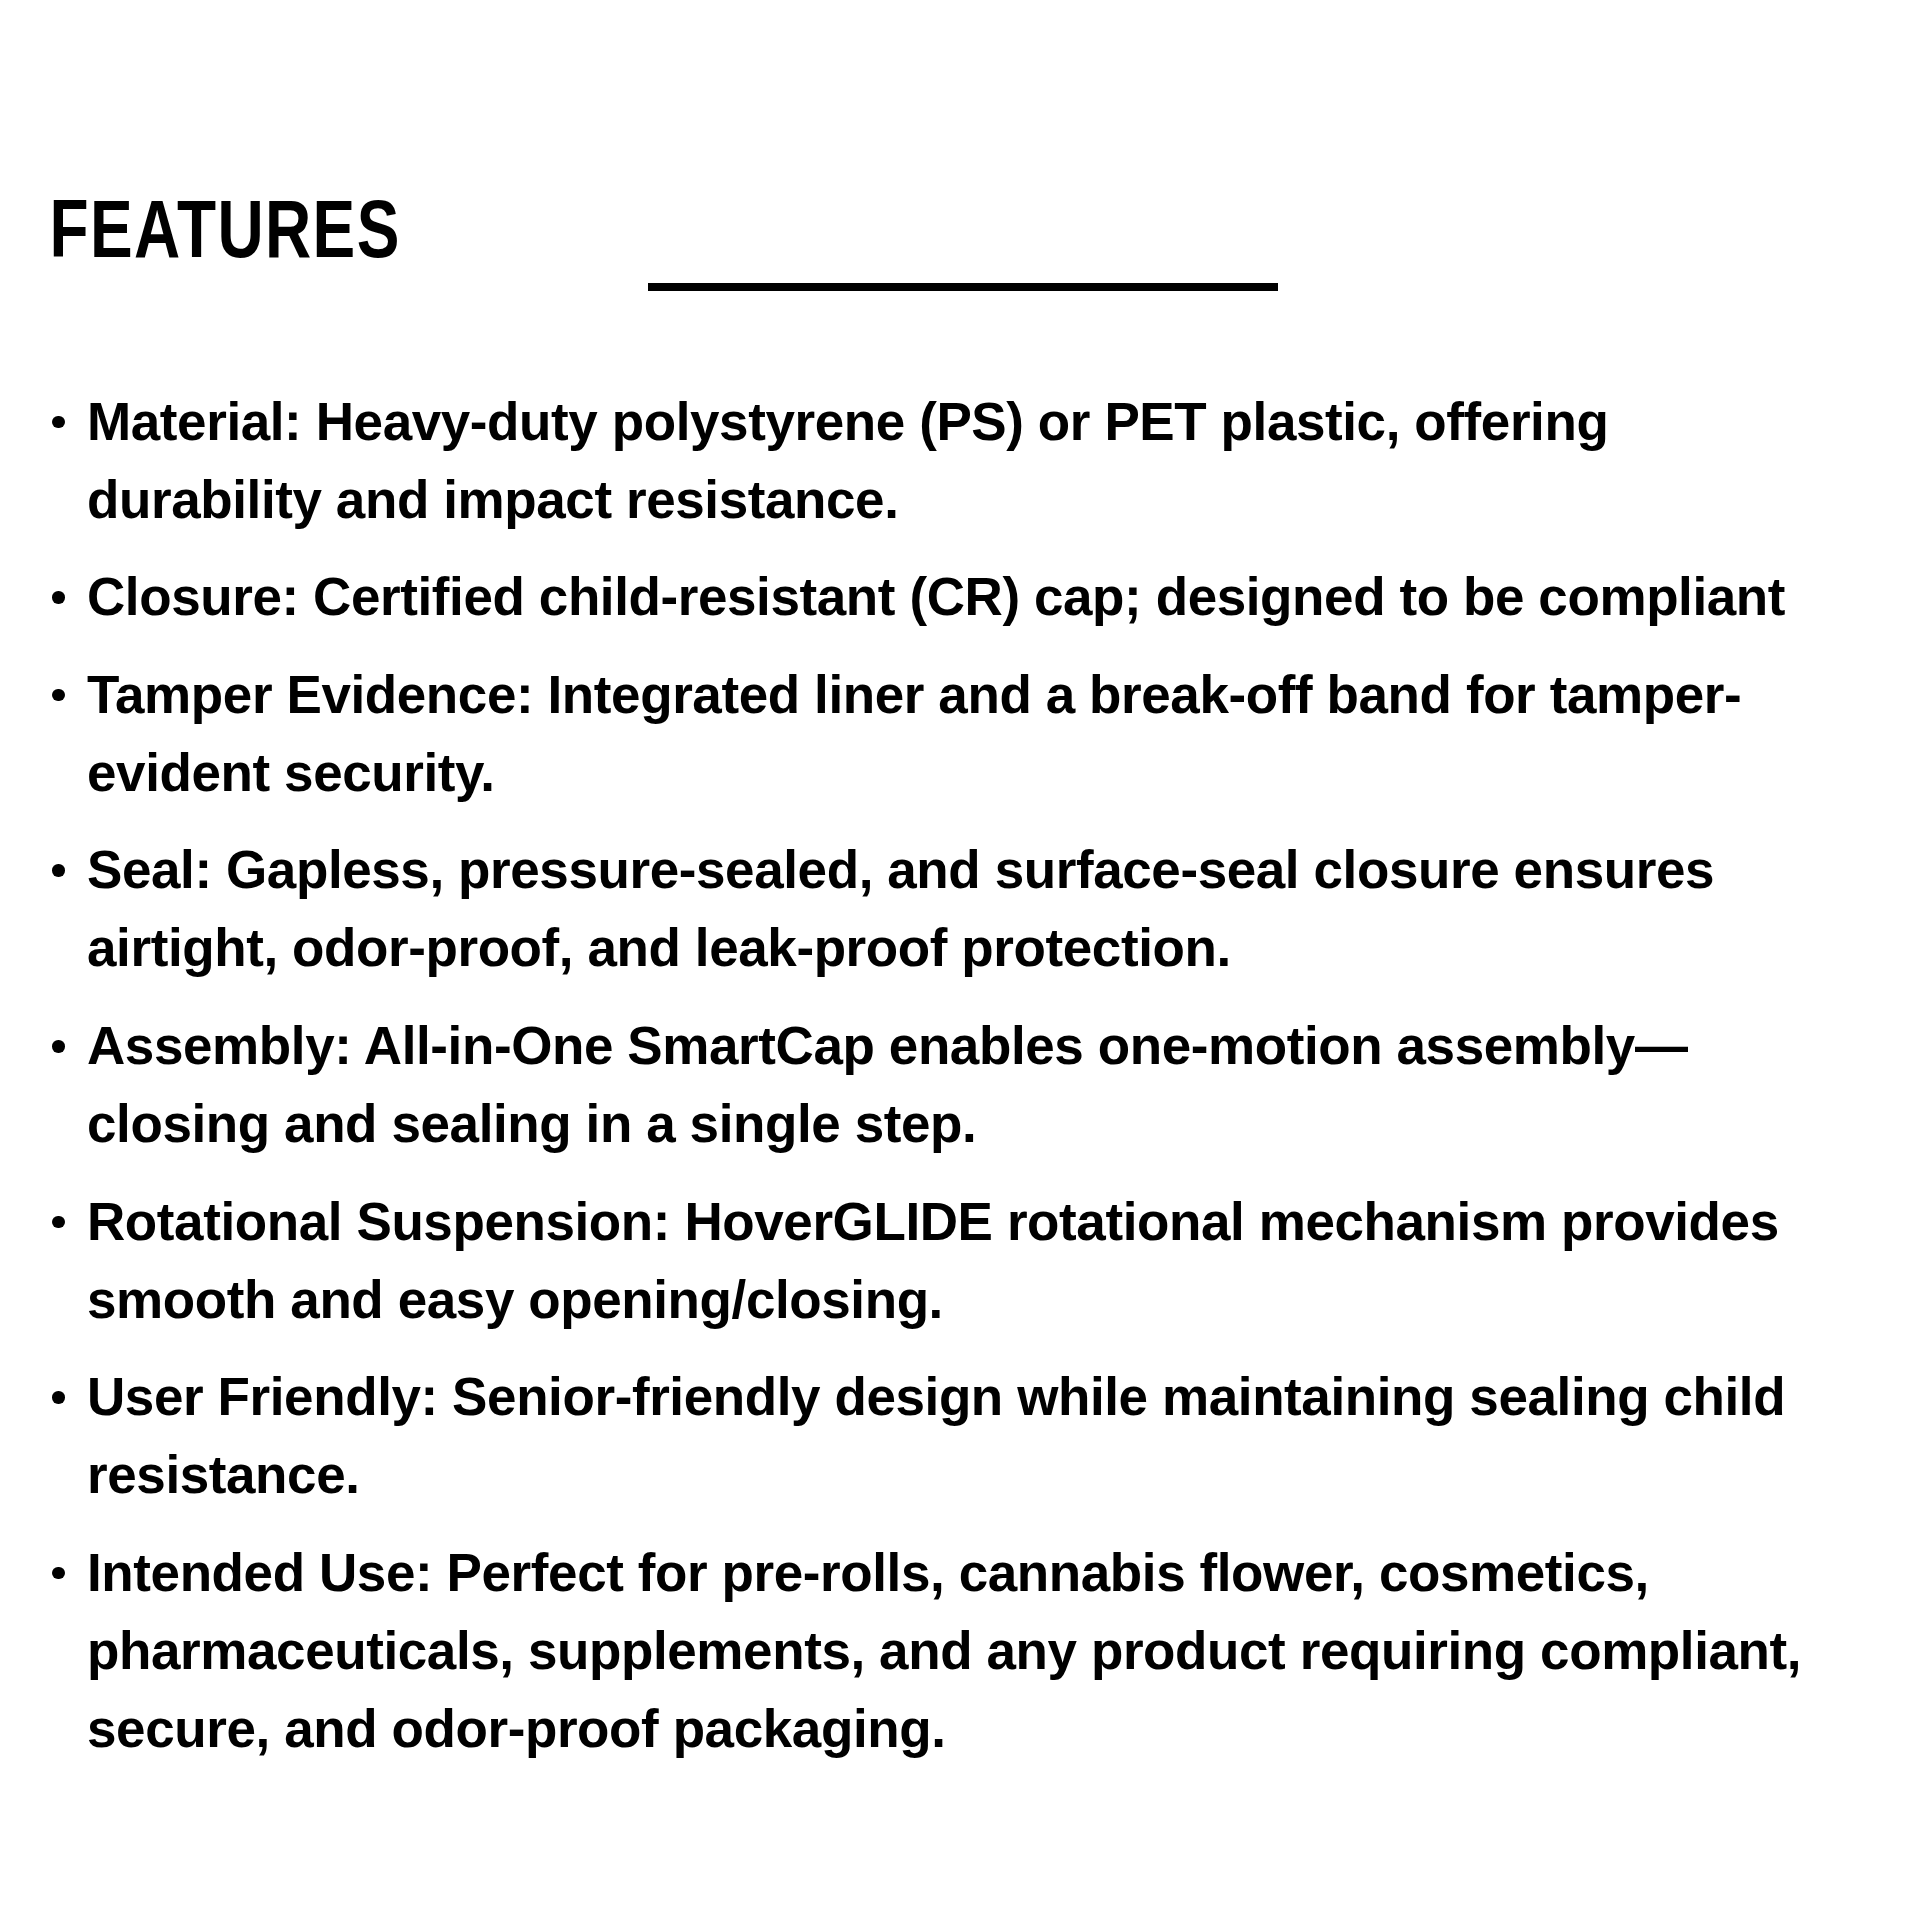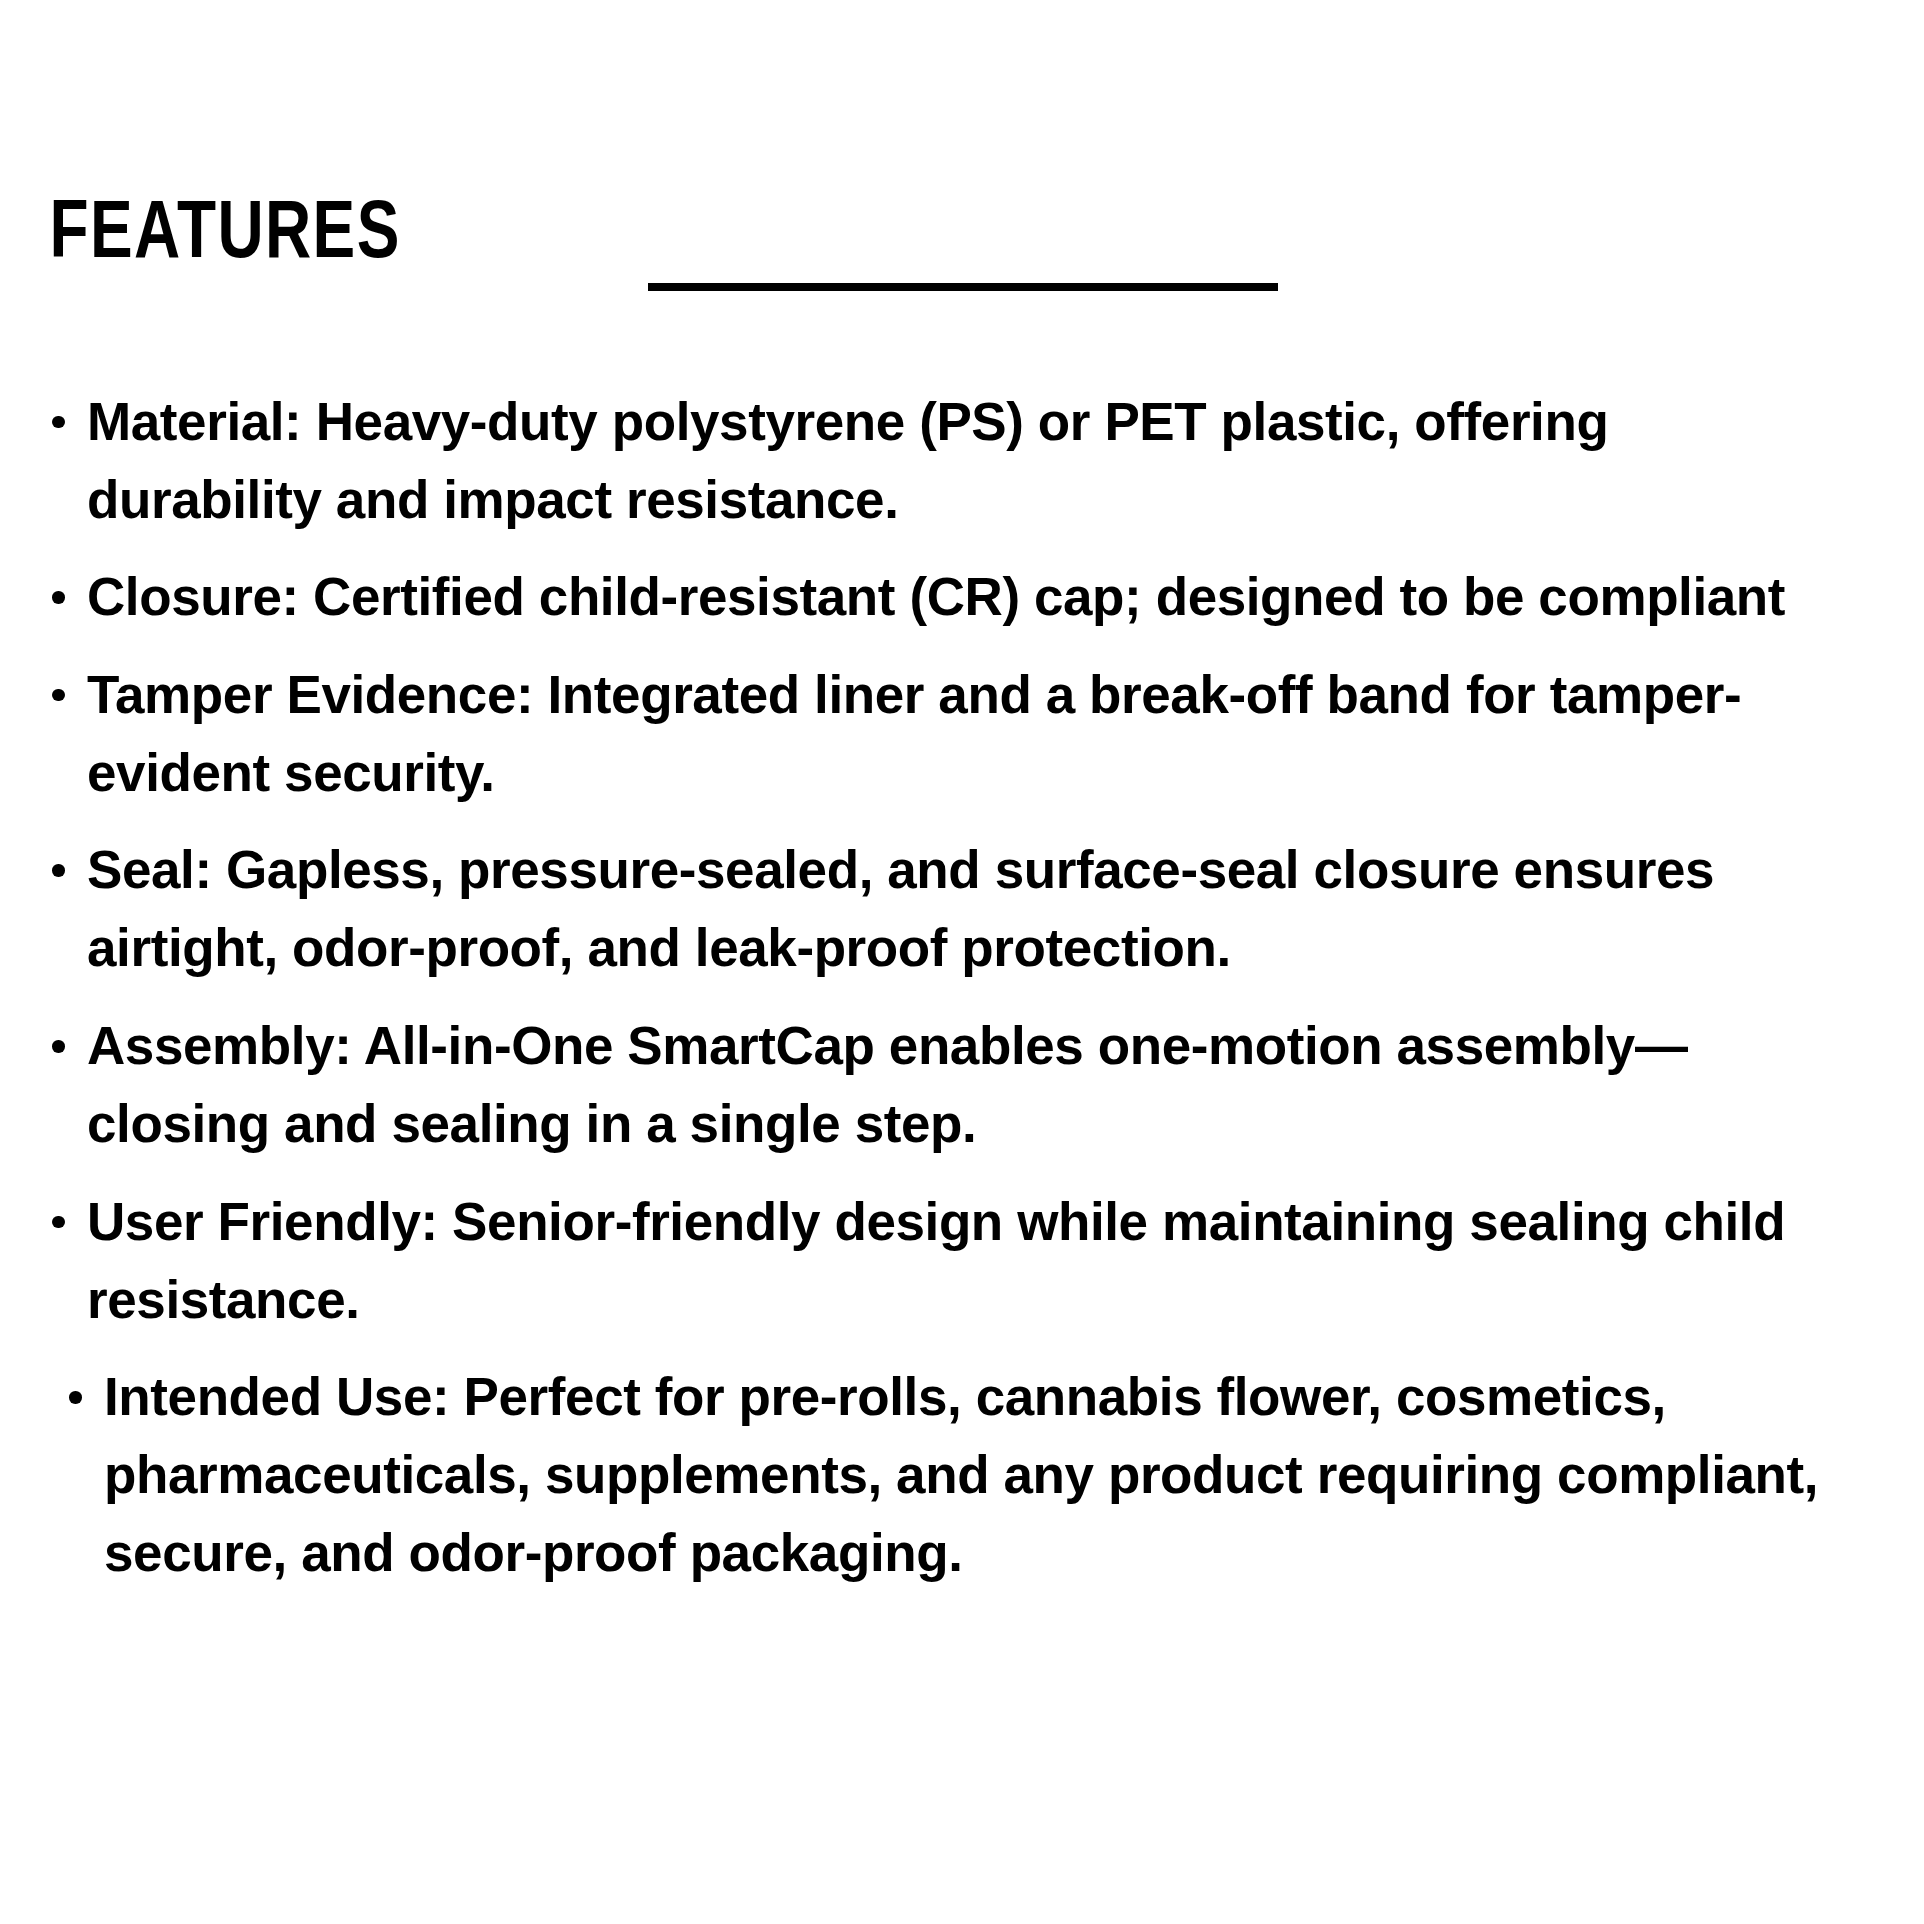--- a/index.html
+++ b/index.html
@@ -44,21 +44,21 @@
     padding: 0;
     font-size: 53px;
     line-height: 78px;
     letter-spacing: -0.4px;
   }
   .feature-item {
     position: relative;
     padding-left: 87px;
     margin: 0 0 19.6px 0;
   }
-  .feature-item:last-child { margin-bottom: 0; margin-left: 17px; }
+  .feature-item:last-child { margin-bottom: 0; }
   .bullet-dot {
     position: absolute;
     left: 52px;
     top: 33px;
     width: 12.5px;
     height: 12.5px;
     background: #000000;
     border-radius: 50%;
   }
   .feature-line {
@@ -97,20 +97,25 @@
     <div class="feature-line">Seal: Gapless, pressure-sealed, and surface-seal closure ensures</div>
     <div class="feature-line">airtight, odor-proof, and leak-proof protection.</div>
   </li>
 
   <li class="feature-item">
     <span class="bullet-dot"></span>
     <div class="feature-line">Assembly: All-in-One SmartCap enables one-motion assembly—</div>
     <div class="feature-line">closing and sealing in a single step.</div>
   </li>
 
+  <li class="feature-item">
+    <span class="bullet-dot"></span>
+    <div class="feature-line">Rotational Suspension: HoverGLIDE rotational mechanism provides</div>
+    <div class="feature-line">smooth and easy opening/closing.</div>
+  </li>
 
   <li class="feature-item">
     <span class="bullet-dot"></span>
     <div class="feature-line">User Friendly: Senior-friendly design while maintaining sealing child</div>
     <div class="feature-line">resistance.</div>
   </li>
 
   <li class="feature-item">
     <span class="bullet-dot"></span>
     <div class="feature-line">Intended Use: Perfect for pre-rolls, cannabis flower, cosmetics,</div>

